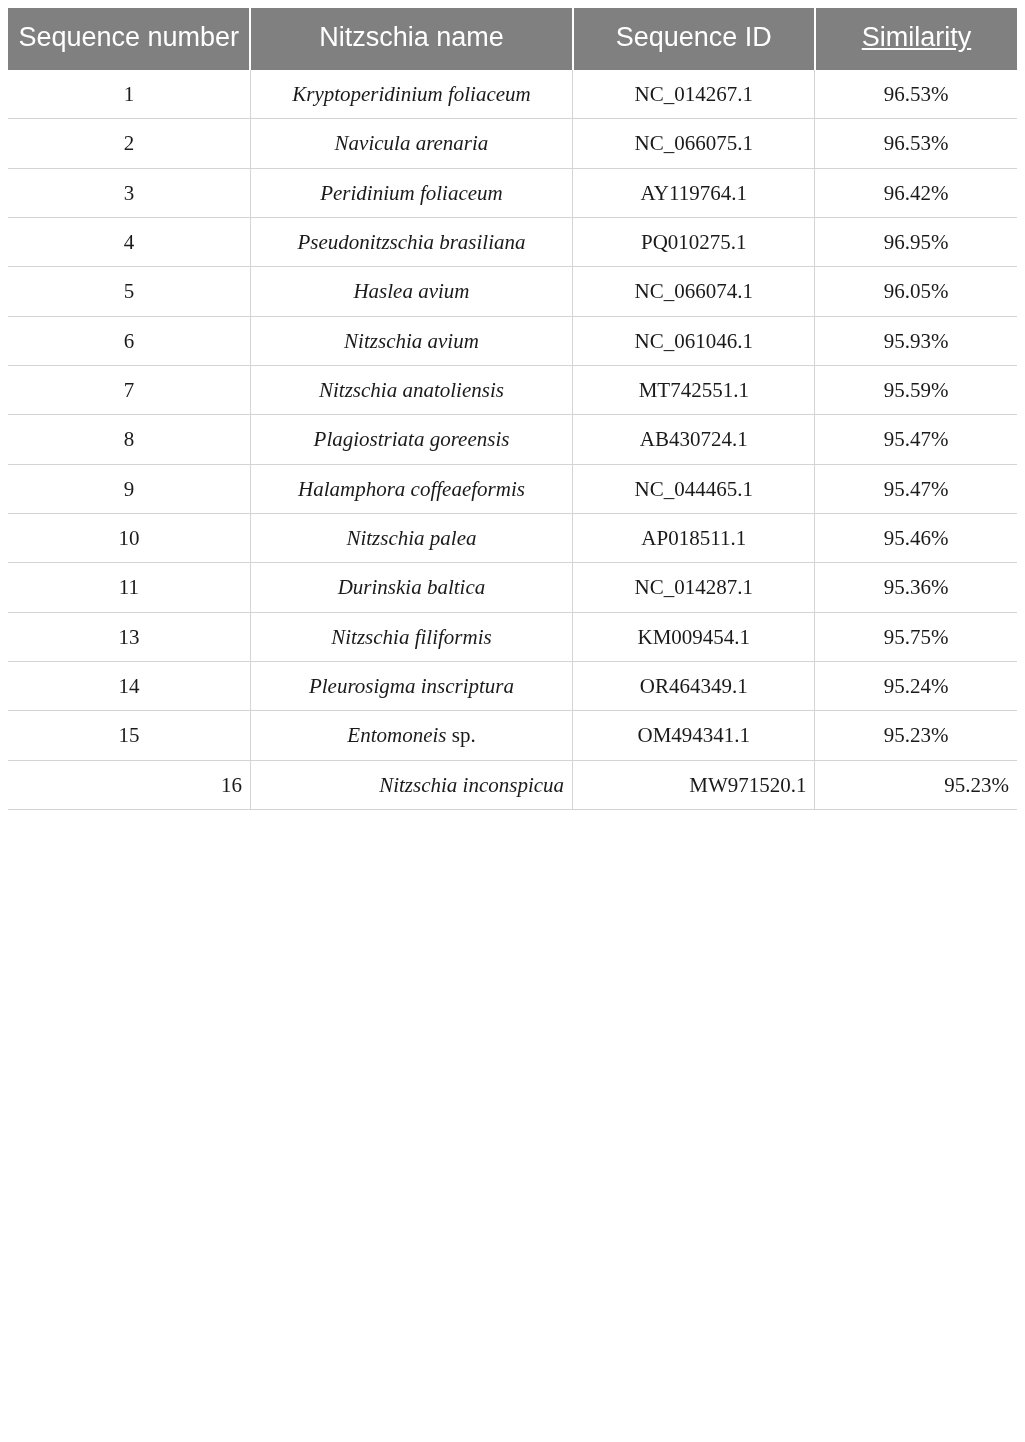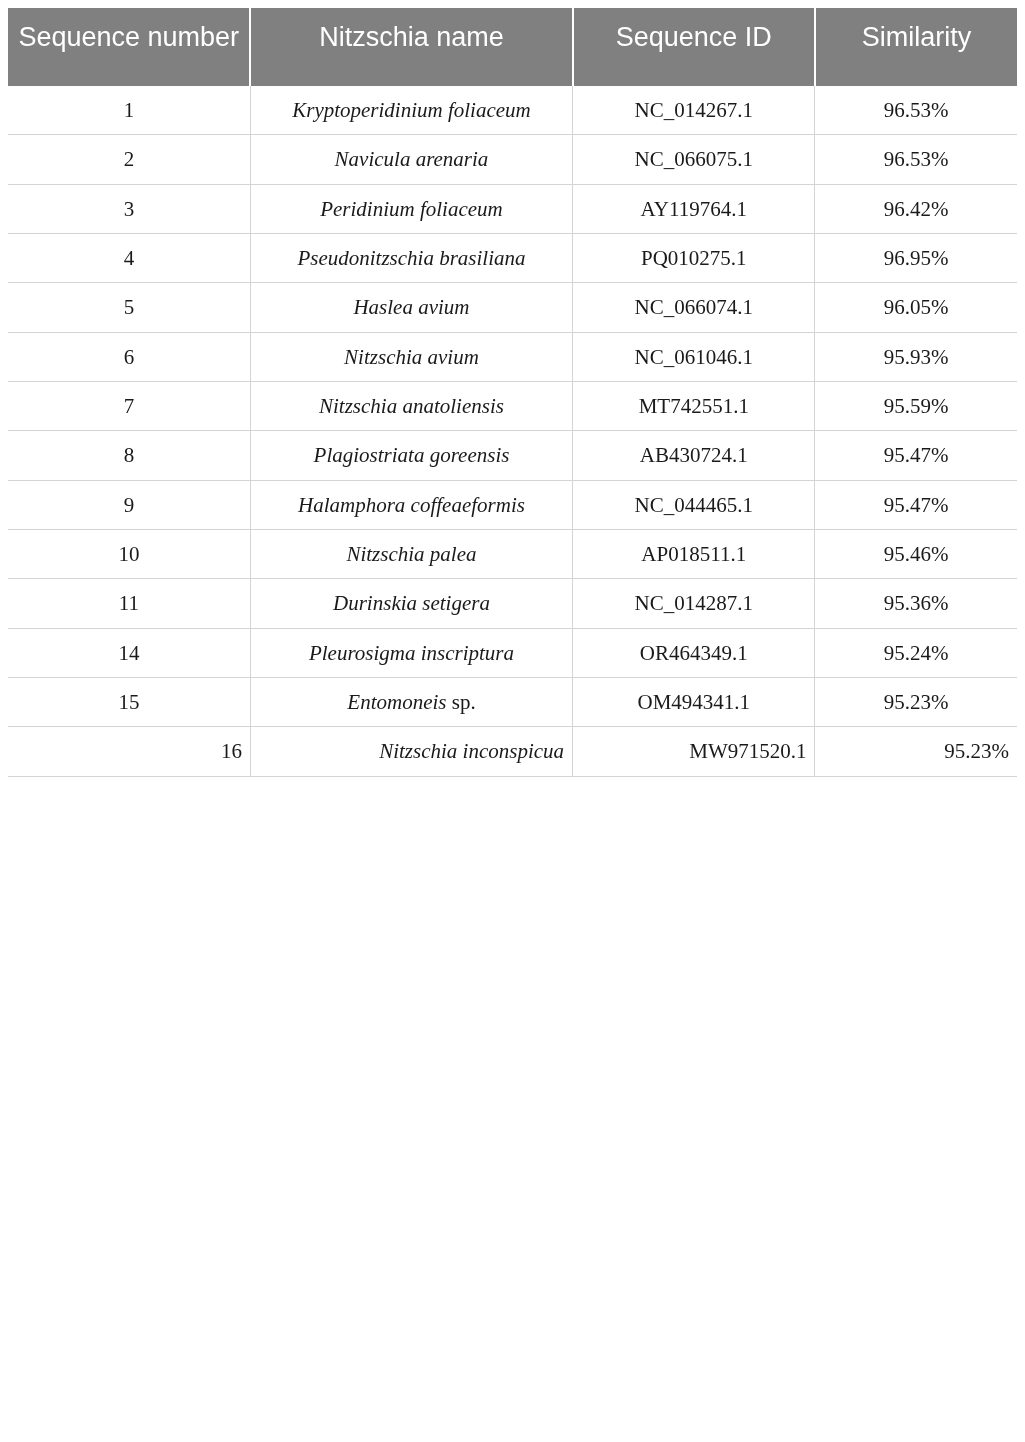--- a/index.html
+++ b/index.html
@@ -28,28 +28,29 @@
   table.seq-table col.c3 { width: 228px; }
   table.seq-table col.c4 { width: 190px; }
 
   thead th {
     background: #808080;
     color: #ffffff;
     font-family: "Liberation Sans", sans-serif;
     font-weight: 400;
     font-size: 27px;
     line-height: 1.18;
-    padding: 14px 8px 32px 8px;
+    padding: 14px 8px 16px 8px;
     text-align: center;
     vertical-align: middle;
     border: none;
     border-right: 2px solid #ffffff;
   }
   thead th:last-child {
     border-right: none;
+    text-decoration: underline;
   }
 
   tbody td {
     font-size: 21px;
     text-align: center;
     vertical-align: middle;
     padding: 10px 8px;
     border-bottom: 1px solid #d4d4d4;
     border-right: 1px solid #d4d4d4;
     background: #ffffff;
@@ -148,23 +149,29 @@
           <td class="sim">95.47%</td>
         </tr>
         <tr>
           <td class="num">10</td>
           <td class="sci"><span>Nitzschia palea</span><span class="nonital"></span></td>
           <td class="id">AP018511.1</td>
           <td class="sim">95.46%</td>
         </tr>
         <tr>
           <td class="num">11</td>
-          <td class="sci"><span>Durinskia setigera</span><span class="nonital"></span></td>
+          <td class="sci"><span>Durinskia baltica</span><span class="nonital"></span></td>
           <td class="id">NC_014287.1</td>
           <td class="sim">95.36%</td>
+        </tr>
+        <tr>
+          <td class="num">13</td>
+          <td class="sci"><span>Nitzschia filiformis</span><span class="nonital"></span></td>
+          <td class="id">KM009454.1</td>
+          <td class="sim">95.75%</td>
         </tr>
         <tr>
           <td class="num">14</td>
           <td class="sci"><span>Pleurosigma inscriptura</span><span class="nonital"></span></td>
           <td class="id">OR464349.1</td>
           <td class="sim">95.24%</td>
         </tr>
         <tr>
           <td class="num">15</td>
           <td class="sci"><span>Entomoneis</span><span class="nonital"> sp.</span></td>

